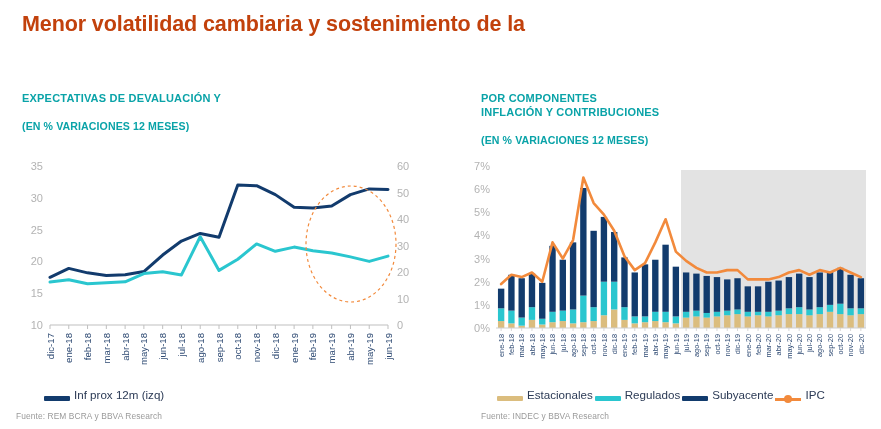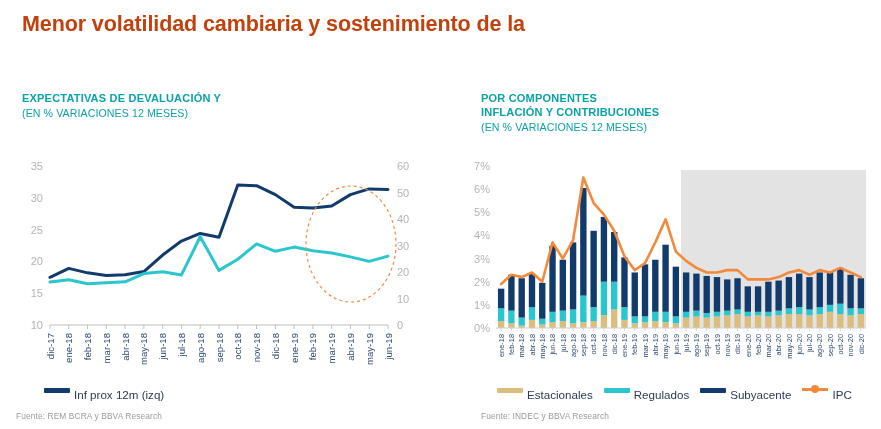--- a/index.html
+++ b/index.html
@@ -17,38 +17,38 @@
     color:#c2410c;letter-spacing:-0.1px;
   }
 
   
   .panel-head{position:absolute;color:#0aa3a8;}
   .panel-head .ph-main{
     font-size:11px;font-weight:bold;line-height:1.25;
     letter-spacing:.2px;text-transform:uppercase;
   }
   .panel-head .ph-sub{
-    font-size:10.6px;font-weight:normal;line-height:1.3;margin-top:1px;
+    font-size:10.6px;font-weight:bold;line-height:1.3;margin-top:14px;
     letter-spacing:.1px;
   }
   #panel-head-left{left:22px;top:92px;width:400px;}
   #panel-head-right{left:481px;top:92px;width:380px;}
 
   
   .chart-frame{position:absolute;}
   #chart-left{left:14px;top:158px;width:420px;height:225px;}
   #chart-right{left:462px;top:158px;width:412px;height:225px;}
   .chart-svg{display:block;}
 
   
   .legend{position:absolute;display:flex;align-items:center;gap:5px;
           font-size:11.6px;color:#2b3a55;white-space:nowrap;}
   #legend-left{left:44px;top:388px;gap:9px;}
-  #legend-right{left:497px;top:388px;gap:11px;}
-  .leg-item{display:flex;align-items:flex-start;gap:4px;}
+  #legend-right{left:497px;top:388px;gap:2px;}
+  .leg-item{display:flex;align-items:flex-end;gap:4px;}
   .swatch{display:inline-block;width:26px;height:5px;border-radius:1px;}
   .swatch-ipc{position:relative;width:26px;height:3px;border-radius:0;}
   .swatch-ipc::after{
     content:"";position:absolute;left:9px;top:-3px;width:8px;height:8px;
     border-radius:50%;background:#f28a3c;
   }
 
   
   .source{position:absolute;font-size:8.4px;color:#9a9a9a;letter-spacing:.1px;}
   #source-left{left:16px;top:411px;}

